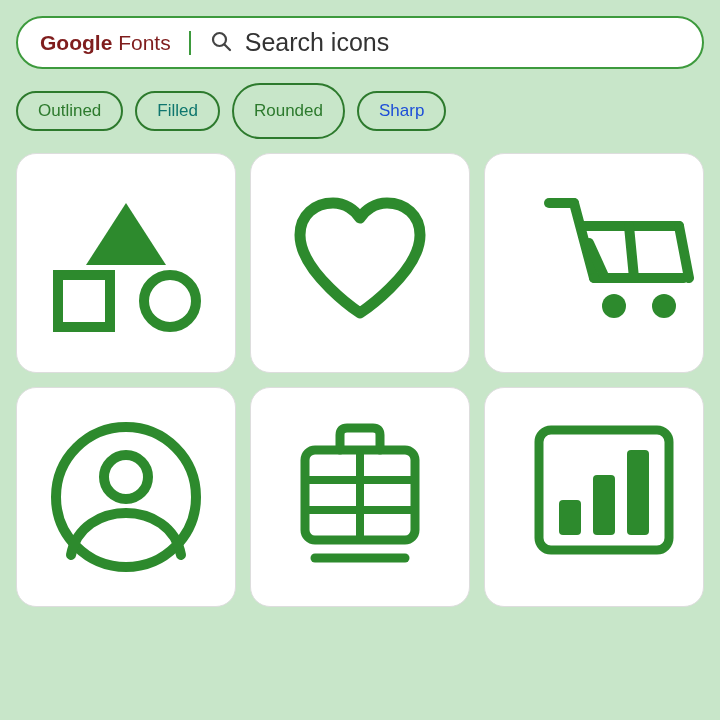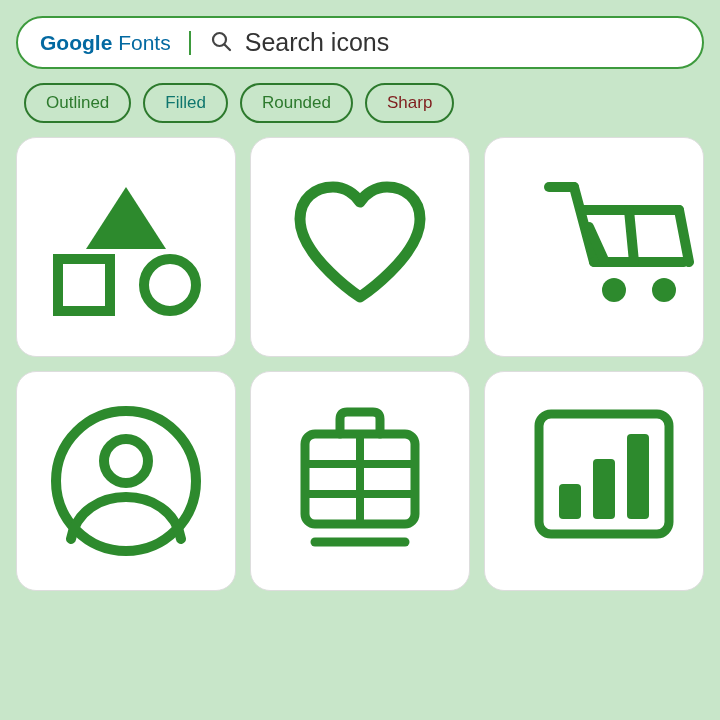--- a/index.html
+++ b/index.html
@@ -11,41 +11,41 @@
       background-color: #c8e6c9;
       font-family: 'Google Sans', Arial, sans-serif;
     }
   </style>
 </head>
 <body>
 
 <div style="padding: 16px 16px 0 16px; background: #c8e6c9;">
   <div style="display:flex; align-items:center; background:white; border-radius:50px; border:2px solid #3d9a3d; padding:10px 22px; gap:0;">
     <div style="display:flex; align-items:center; padding-right:18px; border-right:2px solid #3d9a3d;">
-      <span style="font-size:21px; color:#0369a1; font-family: Arial, sans-serif;">
+      <span style="font-size:21px; color:#7f1d1d; font-family: Arial, sans-serif;">
         <strong>Google</strong><span> Fonts</span>
       </span>
     </div>
     <div style="display:flex; align-items:center; flex:1; padding-left:18px; gap:12px;">
       <span>
         <svg width="24" height="24" viewBox="0 0 24 24" fill="none">
           <circle cx="10.5" cy="10.5" r="6.5" stroke="#444" stroke-width="2.2"></circle>
           <line x1="15.5" y1="15.5" x2="21" y2="21" stroke="#444" stroke-width="2.2" stroke-linecap="round"></line>
         </svg>
       </span>
       <span style="font-size:25px; color:#333; font-family:Arial,sans-serif;">Search icons</span>
     </div>
   </div>
 </div>
 
-<div style="display:flex; align-items:center; padding:14px 16px; gap:12px; background:#c8e6c9; overflow:hidden;margin-left:8px;">
+<div style="display:flex; align-items:center; padding:14px 16px; gap:12px; background:#c8e6c9; overflow:hidden;">
   <button style="border:2px solid #2d7a2d; border-radius:50px; padding:8px 20px; font-size:17px; color:#2d7a2d; background:transparent; cursor:pointer; font-family:Arial,sans-serif;">Outlined</button>
   <button style="border:2px solid #2d7a2d; border-radius:50px; padding:8px 20px; font-size:17px; color:#0f766e; background:transparent; cursor:pointer; font-family:Arial,sans-serif;">Filled</button>
-  <button style="border:2px solid #2d7a2d; border-radius:50px; padding:8px 20px; font-size:17px; color:#2d7a2d; background:transparent; cursor:pointer; font-family:Arial,sans-serif;">Rounded</button>
-  <button style="border:2px solid #2d7a2d; border-radius:50px; padding:8px 20px; font-size:17px; color:#7f1d1d; background:transparent; cursor:pointer; font-family:Arial,sans-serif;">Sharp</button>
+  <button style="border:2px solid #2d7a2d; border-radius:50px; padding:16px 20px; font-size:17px; color:#2d7a2d; background:transparent; cursor:pointer; font-family:Arial,sans-serif;">Rounded</button>
+  <button style="border:2px solid #2d7a2d; border-radius:50px; padding:8px 20px; font-size:17px; color:#1d4ed8; background:transparent; cursor:pointer; font-family:Arial,sans-serif;">Sharp</button>
 </div>
 
 <div style="display:grid; grid-template-columns:repeat(3,1fr); gap:14px; padding:0 16px 14px 16px; background:#c8e6c9;">
 
   <div style="background:white; border-radius:20px; display:flex; align-items:center; justify-content:center; height:220px; border:1px solid #ddd;">
     <svg width="160" height="140" viewBox="0 0 160 140" fill="none">
 
       <polygon points="80,10 120,72 40,72" fill="#2d8a2d"></polygon>
 
       <rect x="12" y="82" width="52" height="52" fill="none" stroke="#2d8a2d" stroke-width="10"></rect>

